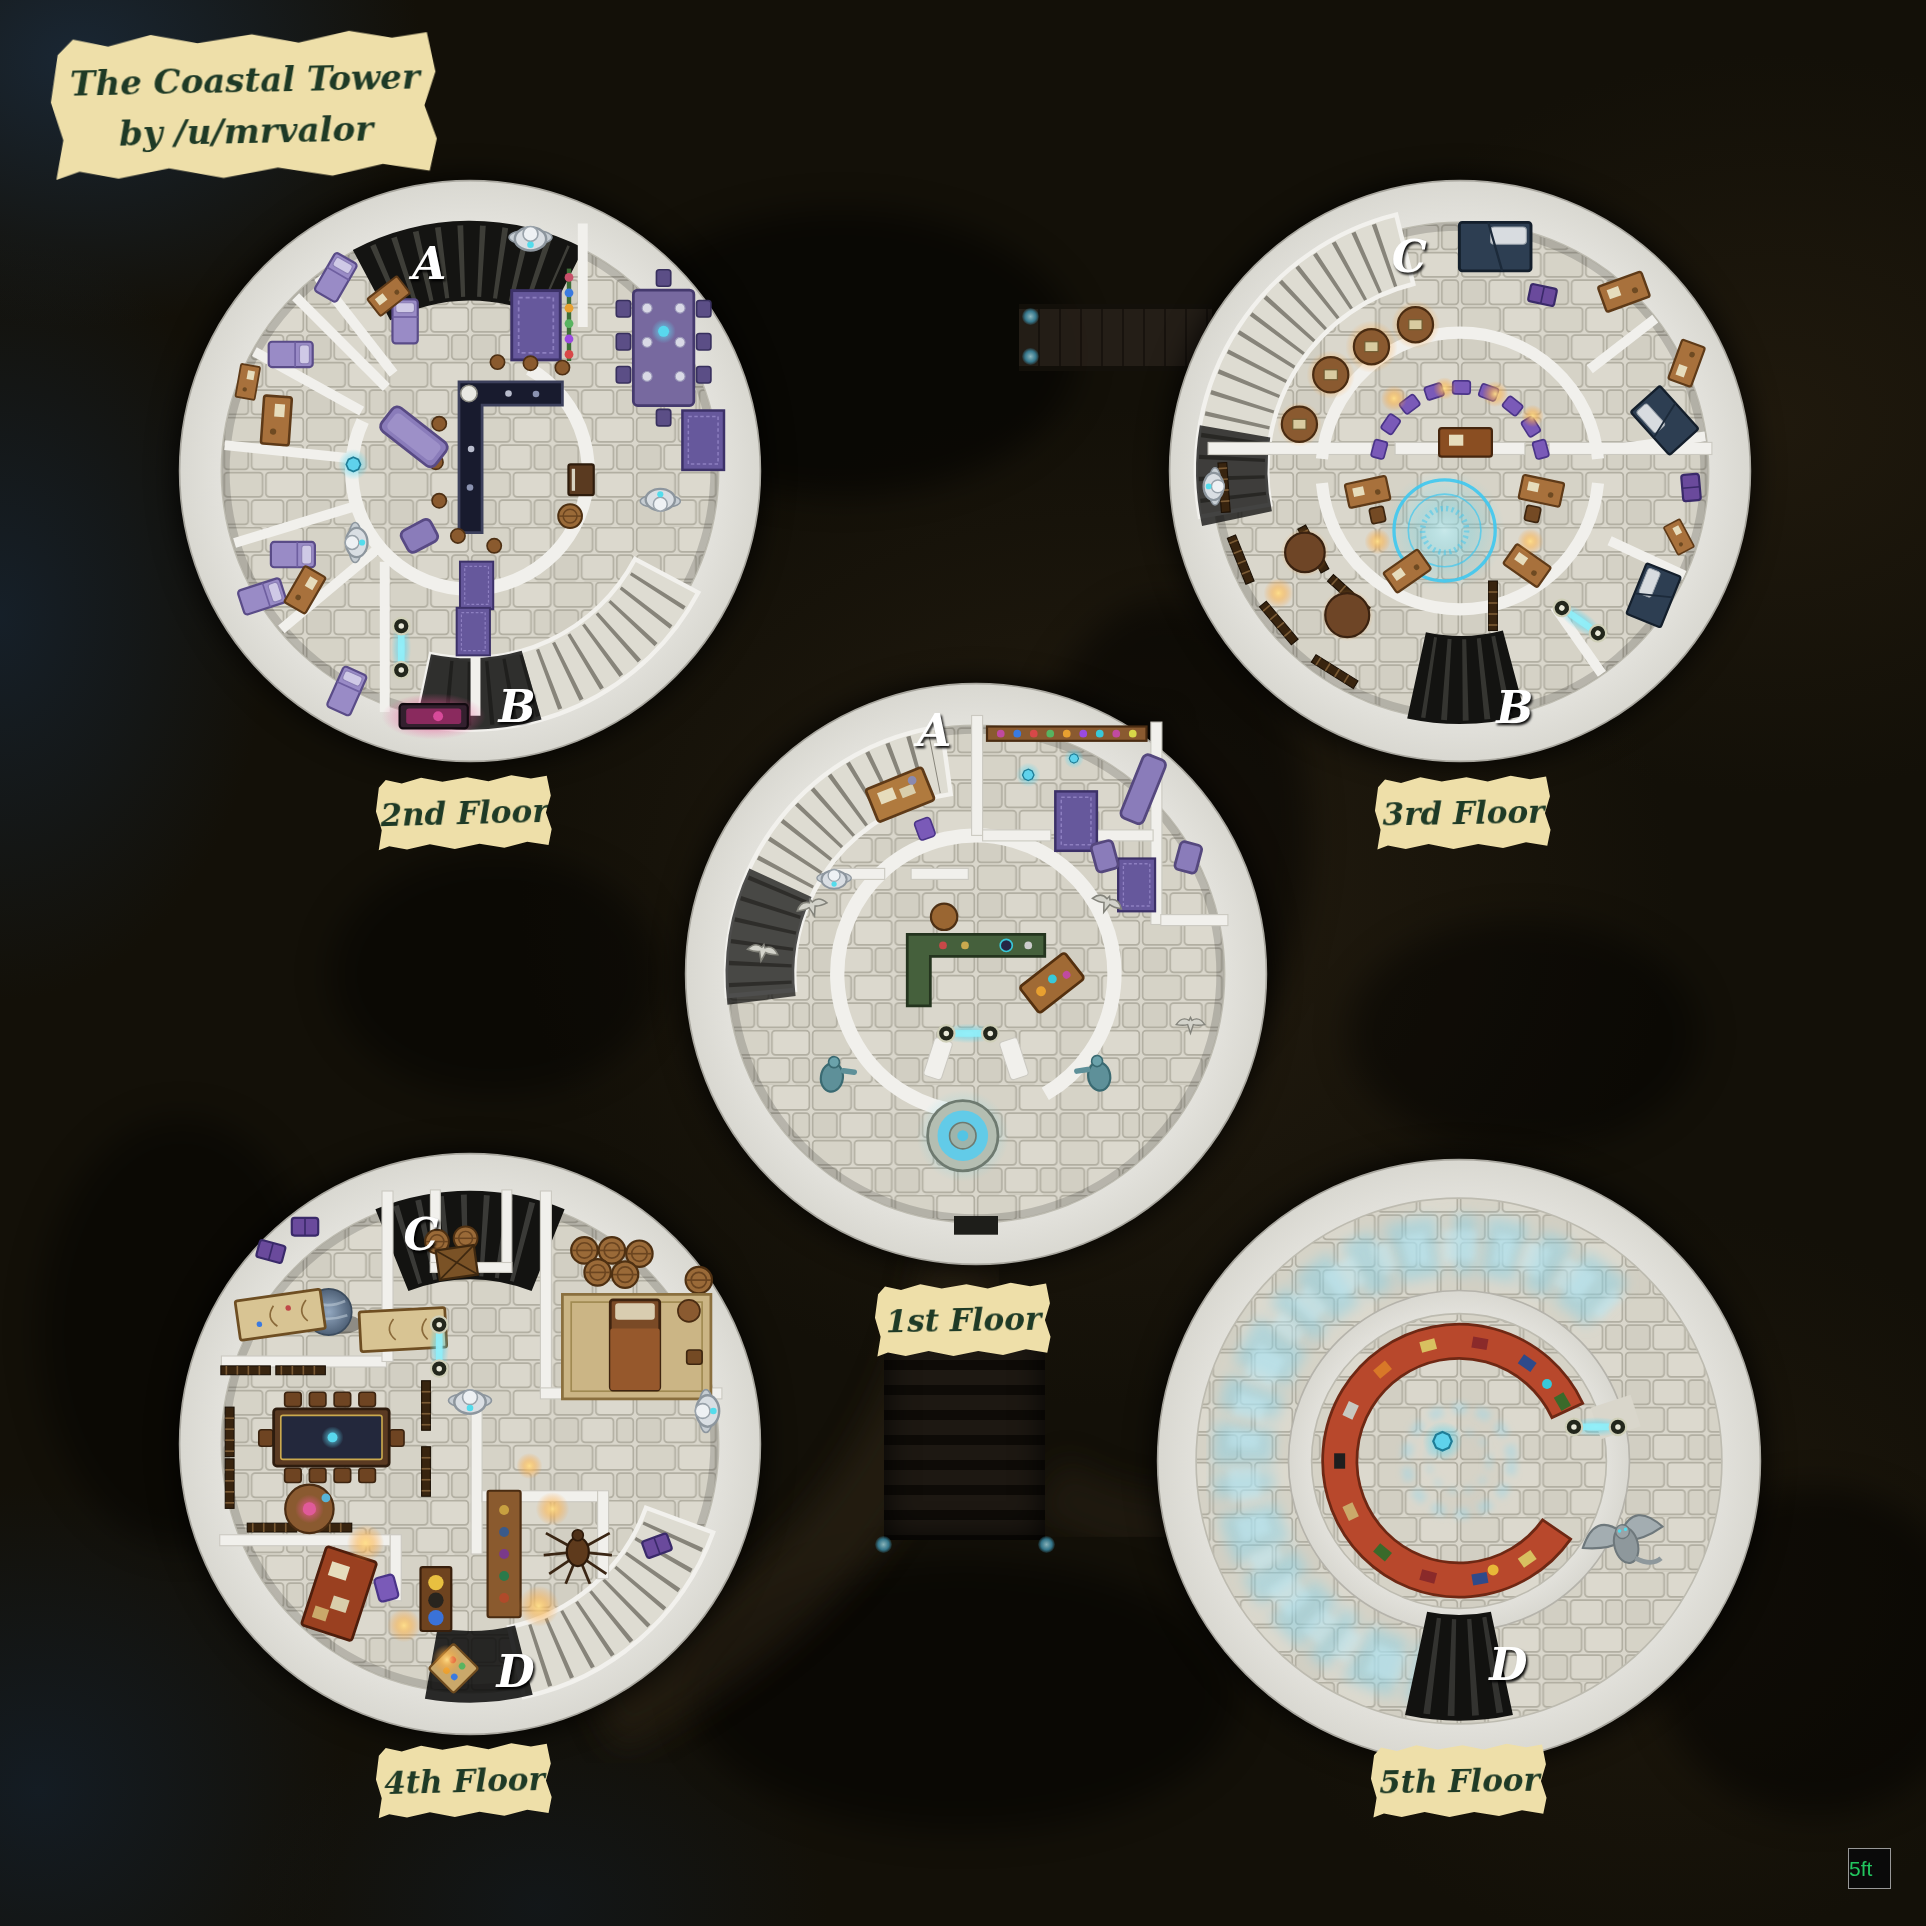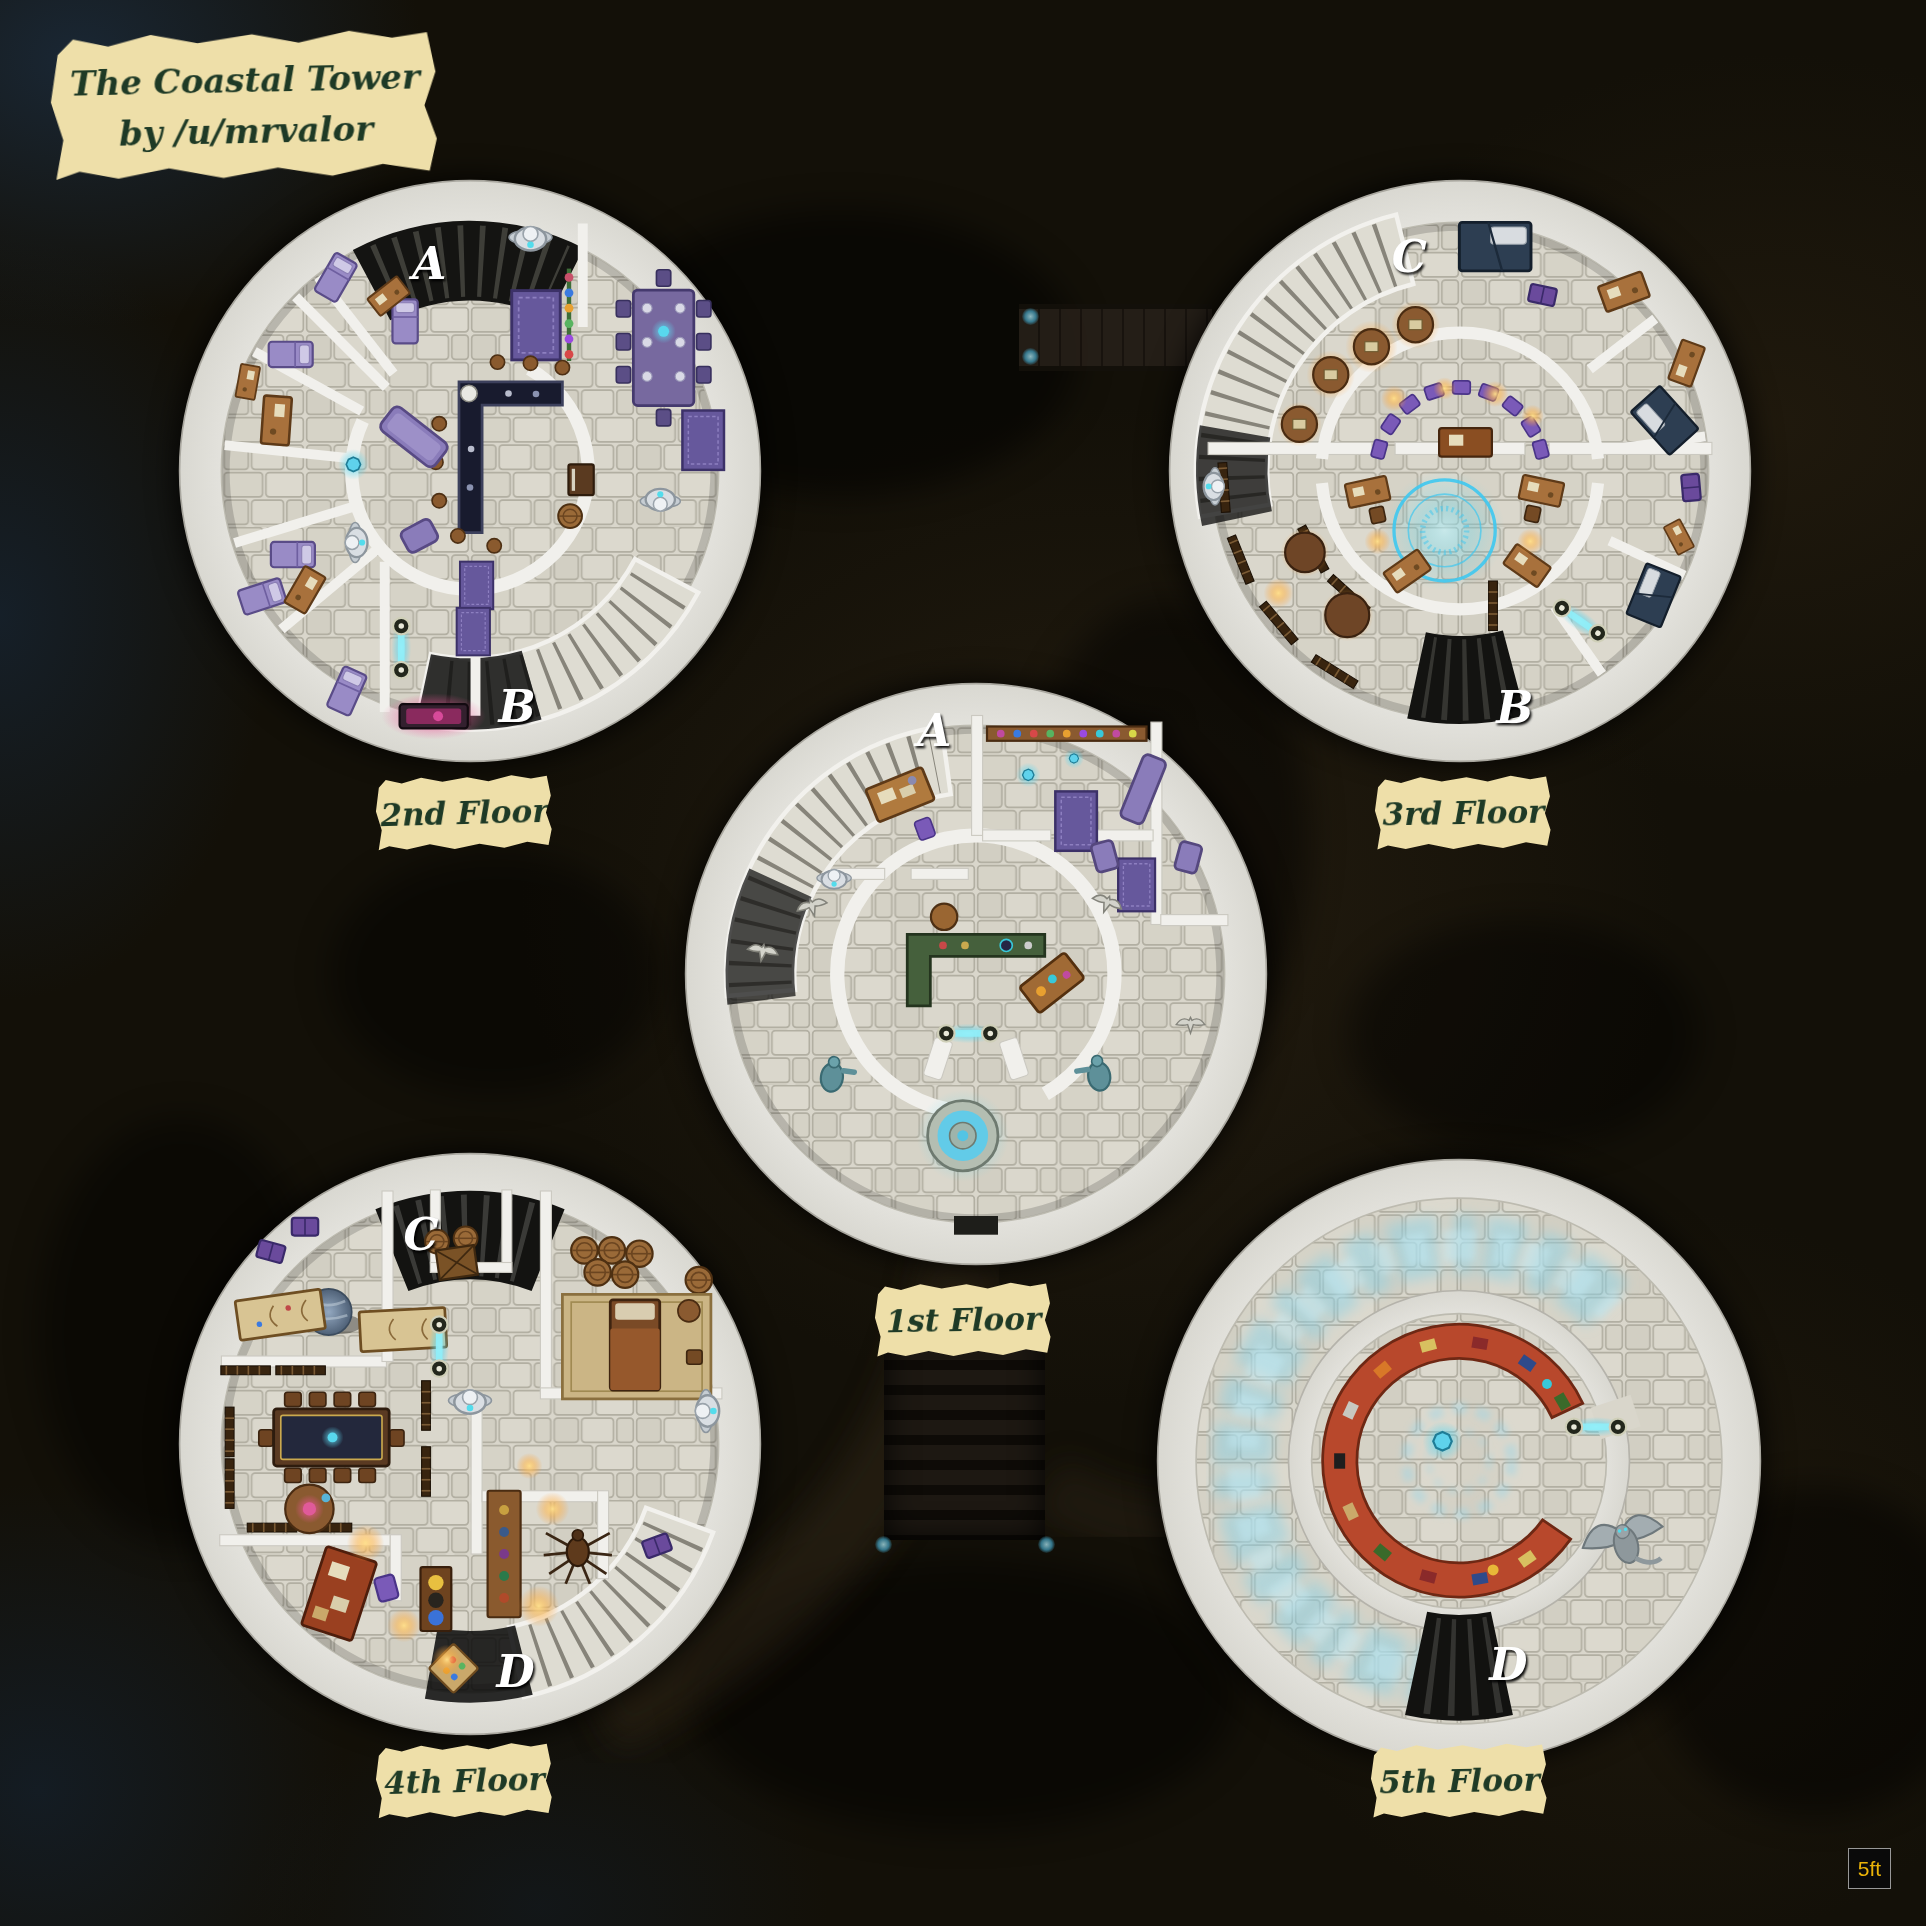--- a/index.html
+++ b/index.html
@@ -17,22 +17,22 @@
   .slab{font:italic 700 80px "DejaVu Serif", serif;fill:#ffffff;
         filter:drop-shadow(3px 4px 2px rgba(0,0,0,.95));}
   .banner{position:absolute;z-index:4;background:#eedfa9;color:#1e3a26;
     font-family:"DejaVu Serif", serif;font-style:italic;font-weight:700;
     display:flex;align-items:center;justify-content:center;text-align:center;
     clip-path:polygon(2% 14%,6% 4%,15% 9%,26% 2%,38% 8%,52% 3%,64% 9%,77% 2%,88% 7%,97% 4%,99% 30%,96% 52%,99% 74%,97% 95%,85% 90%,72% 97%,58% 91%,44% 97%,30% 90%,17% 96%,7% 91%,1% 96%,3% 70%,0% 45%);
     filter:drop-shadow(0 0 2.8px rgba(0,0,0,.9)) drop-shadow(2.8px 3.9px 0 rgba(0,0,0,.5));}
   .title-banner{left:51px;top:30px;width:389px;height:152px;font-size:34px;line-height:1.5;transform:rotate(-1.2deg);}
   .floor-banner{width:177px;height:76px;font-size:31px;}
   #scale-badge{position:absolute;z-index:5;left:1848px;top:1848px;width:41px;height:39px;
-    background:#0a0a0a;border:1.7px solid #989898;color:#eab308;display:flex;align-items:center;
-    justify-content:center;font:21px "Liberation Sans", sans-serif;}
+    background:#0a0a0a;border:1.7px solid #989898;color:#22c55e;display:flex;align-items:center;
+    justify-content:flex-start;font:21px "Liberation Sans", sans-serif;}
   #bridge{position:absolute;z-index:1;left:1019px;top:304px;width:193px;height:57px;
     background:repeating-linear-gradient(90deg,#28221a 0 18.7px,#1a1510 18.7px 21px);
     border-top:5.5px solid #15110b;border-bottom:5.5px solid #15110b;opacity:.85;}
   #entry-stairs{position:absolute;z-index:1;left:884px;top:1320px;width:161px;height:220px;
     background:repeating-linear-gradient(180deg,#1d1812 0 15.4px,#0e0b07 15.4px 25px);
     box-shadow:inset 0 0 33px rgba(0,0,0,.9);}
   .orb{position:absolute;z-index:1;width:16.5px;height:16.5px;border-radius:50%;
     background:radial-gradient(circle,#aee8f4 0%,#3d96b4 45%,rgba(20,60,80,0) 75%);opacity:.75;}
 </style>
 </head>

